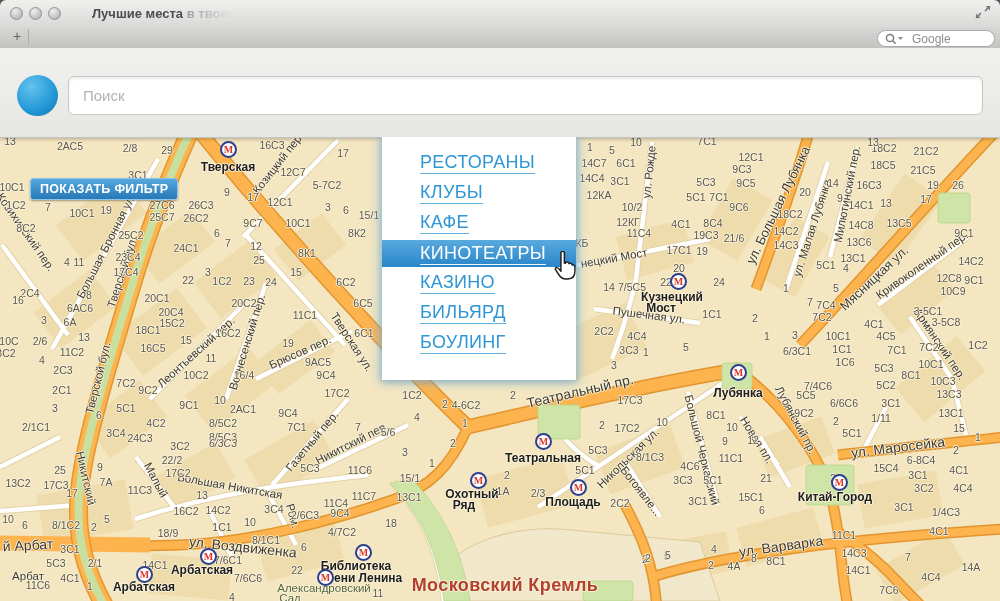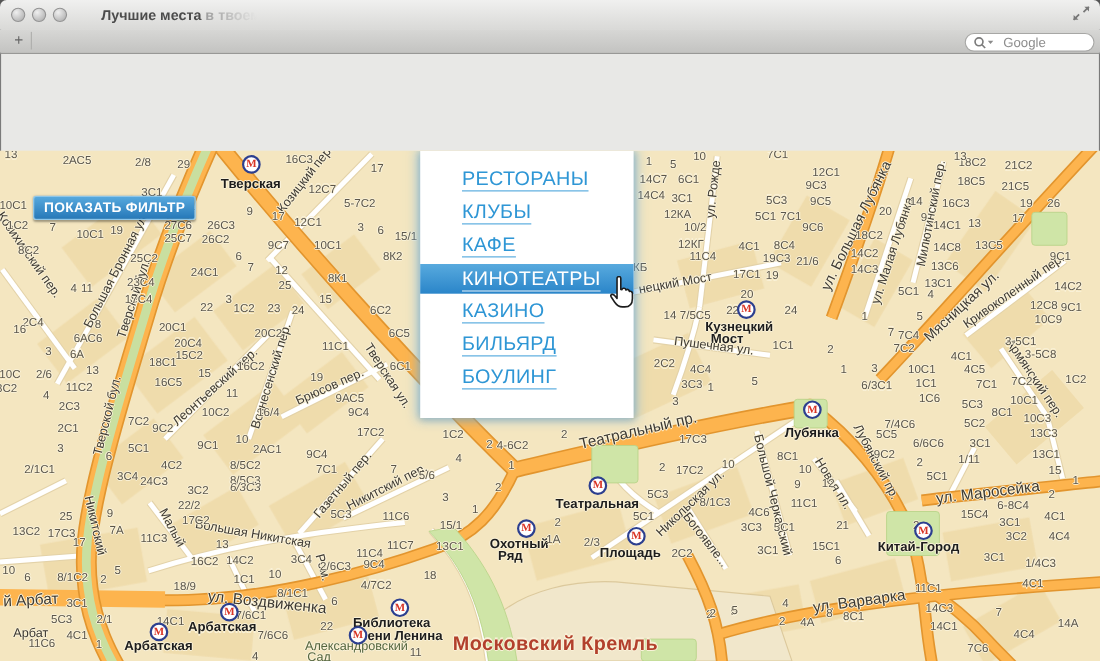--- a/index.html
+++ b/index.html
@@ -97,20 +97,24 @@
     <div class="gsearch">
       <svg class="mag" width="22" height="12" viewBox="0 0 22 12">
         <circle cx="5" cy="5" r="3.6" fill="none" stroke="#7c7c7c" stroke-width="1.5"></circle>
         <path d="M7.7 7.7 L10.6 10.6" stroke="#7c7c7c" stroke-width="1.5"></path>
         <path d="M13 4 L18 4 L15.5 7 Z" fill="#8a8a8a"></path>
       </svg>
       <span class="gtext">Google</span>
     </div>
   </div>
 
+  <div class="toolbar">
+    <div class="logo"></div>
+    <input class="sitesearch" type="text" placeholder="Поиск" style="">
+  </div>
 
   <div class="map">
     <svg class="geo" width="1000" height="464" viewBox="0 0 1000 464">
 
       <g fill="#ecd49c" opacity="0.55">
         <g transform="rotate(-37 100 80)">
             <rect x="60" y="60" width="80" height="45"></rect>
           </g>
         <g transform="rotate(-37 175 110)">
             <rect x="140" y="90" width="70" height="40"></rect>
@@ -454,21 +458,21 @@
         <span class="lbl num" style="left: 288px; top: 276px; transform: translate(-50%, -50%) rotate(0deg);">9С4</span>
         <span class="lbl num" style="left: 297px; top: 290px; transform: translate(-50%, -50%) rotate(0deg);">7С1</span>
         <span class="lbl num" style="left: 363px; top: 166px; transform: translate(-50%, -50%) rotate(0deg);">6С5</span>
         <span class="lbl num" style="left: 364px; top: 196px; transform: translate(-50%, -50%) rotate(0deg);">6С1</span>
         <span class="lbl num" style="left: 358px; top: 290px; transform: translate(-50%, -50%) rotate(0deg);">7</span>
         <span class="lbl num" style="left: 388px; top: 295px; transform: translate(-50%, -50%) rotate(0deg);">5/6</span>
         <span class="lbl num" style="left: 310px; top: 331px; transform: translate(-50%, -50%) rotate(0deg);">5С3</span>
         <span class="lbl num" style="left: 360px; top: 333px; transform: translate(-50%, -50%) rotate(0deg);">11С6</span>
         <span class="lbl num" style="left: 60px; top: 333px; transform: translate(-50%, -50%) rotate(0deg);">25</span>
         <span class="lbl num" style="left: 56px; top: 348px; transform: translate(-50%, -50%) rotate(0deg);">17С3</span>
-        <span class="lbl num" style="left: 24px; top: 346px; transform: translate(-50%, -50%) rotate(0deg);">13С2</span>
+        <span class="lbl num" style="left: 18px; top: 346px; transform: translate(-50%, -50%) rotate(0deg);">13С2</span>
         <span class="lbl num" style="left: 72px; top: 356px; transform: translate(-50%, -50%) rotate(0deg);">17</span>
         <span class="lbl num" style="left: 100px; top: 330px; transform: translate(-50%, -50%) rotate(0deg);">9</span>
         <span class="lbl num" style="left: 106px; top: 345px; transform: translate(-50%, -50%) rotate(0deg);">7А</span>
         <span class="lbl num" style="left: 140px; top: 353px; transform: translate(-50%, -50%) rotate(0deg);">11С3</span>
         <span class="lbl num" style="left: 172px; top: 323px; transform: translate(-50%, -50%) rotate(0deg);">22/2</span>
         <span class="lbl num" style="left: 178px; top: 336px; transform: translate(-50%, -50%) rotate(0deg);">17С2</span>
         <span class="lbl num" style="left: 180px; top: 309px; transform: translate(-50%, -50%) rotate(0deg);">3С2</span>
         <span class="lbl num" style="left: 223px; top: 306px; transform: translate(-50%, -50%) rotate(0deg); font-style: italic;">6/3С3</span>
         <span class="lbl num" style="left: 168px; top: 396px; transform: translate(-50%, -50%) rotate(0deg);">18/9</span>
         <span class="lbl num" style="left: 66px; top: 388px; transform: translate(-50%, -50%) rotate(0deg);">8/1С2</span>
@@ -529,21 +533,21 @@
         <span class="lbl num" style="left: 645px; top: 422px; transform: translate(-50%, -50%) rotate(0deg);">2</span>
         <span class="lbl num" style="left: 667px; top: 419px; transform: translate(-50%, -50%) rotate(0deg);">5</span>
         <span class="lbl num" style="left: 636px; top: 5px; transform: translate(-50%, -50%) rotate(0deg);">10</span>
         <span class="lbl num" style="left: 590px; top: 10px; transform: translate(-50%, -50%) rotate(0deg);">1</span>
         <span class="lbl num" style="left: 612px; top: 13px; transform: translate(-50%, -50%) rotate(0deg);">5</span>
         <span class="lbl num" style="left: 707px; top: 4px; transform: translate(-50%, -50%) rotate(0deg);">7С1</span>
         <span class="lbl num" style="left: 594px; top: 26px; transform: translate(-50%, -50%) rotate(0deg);">14С7</span>
         <span class="lbl num" style="left: 626px; top: 26px; transform: translate(-50%, -50%) rotate(0deg);">6С1</span>
         <span class="lbl num" style="left: 592px; top: 41px; transform: translate(-50%, -50%) rotate(0deg);">14С4</span>
         <span class="lbl num" style="left: 620px; top: 44px; transform: translate(-50%, -50%) rotate(0deg);">3С1</span>
-        <span class="lbl num" style="left: 616px; top: 58px; transform: translate(-50%, -50%) rotate(0deg);">12КА</span>
+        <span class="lbl num" style="left: 599px; top: 58px; transform: translate(-50%, -50%) rotate(0deg);">12КА</span>
         <span class="lbl num" style="left: 751px; top: 20px; transform: translate(-50%, -50%) rotate(0deg);">12С1</span>
         <span class="lbl num" style="left: 742px; top: 32px; transform: translate(-50%, -50%) rotate(0deg);">9С3</span>
         <span class="lbl num" style="left: 706px; top: 45px; transform: translate(-50%, -50%) rotate(0deg);">5С3</span>
         <span class="lbl num" style="left: 746px; top: 46px; transform: translate(-50%, -50%) rotate(0deg);">9С5</span>
         <span class="lbl num" style="left: 696px; top: 60px; transform: translate(-50%, -50%) rotate(0deg);">5С1</span>
         <span class="lbl num" style="left: 719px; top: 60px; transform: translate(-50%, -50%) rotate(0deg);">7С1</span>
         <span class="lbl num" style="left: 739px; top: 70px; transform: translate(-50%, -50%) rotate(0deg);">9С6</span>
         <span class="lbl num" style="left: 632px; top: 70px; transform: translate(-50%, -50%) rotate(0deg);">10/2</span>
         <span class="lbl num" style="left: 628px; top: 85px; transform: translate(-50%, -50%) rotate(0deg);">12КГ</span>
         <span class="lbl num" style="left: 681px; top: 87px; transform: translate(-50%, -50%) rotate(0deg);">4С1</span>

